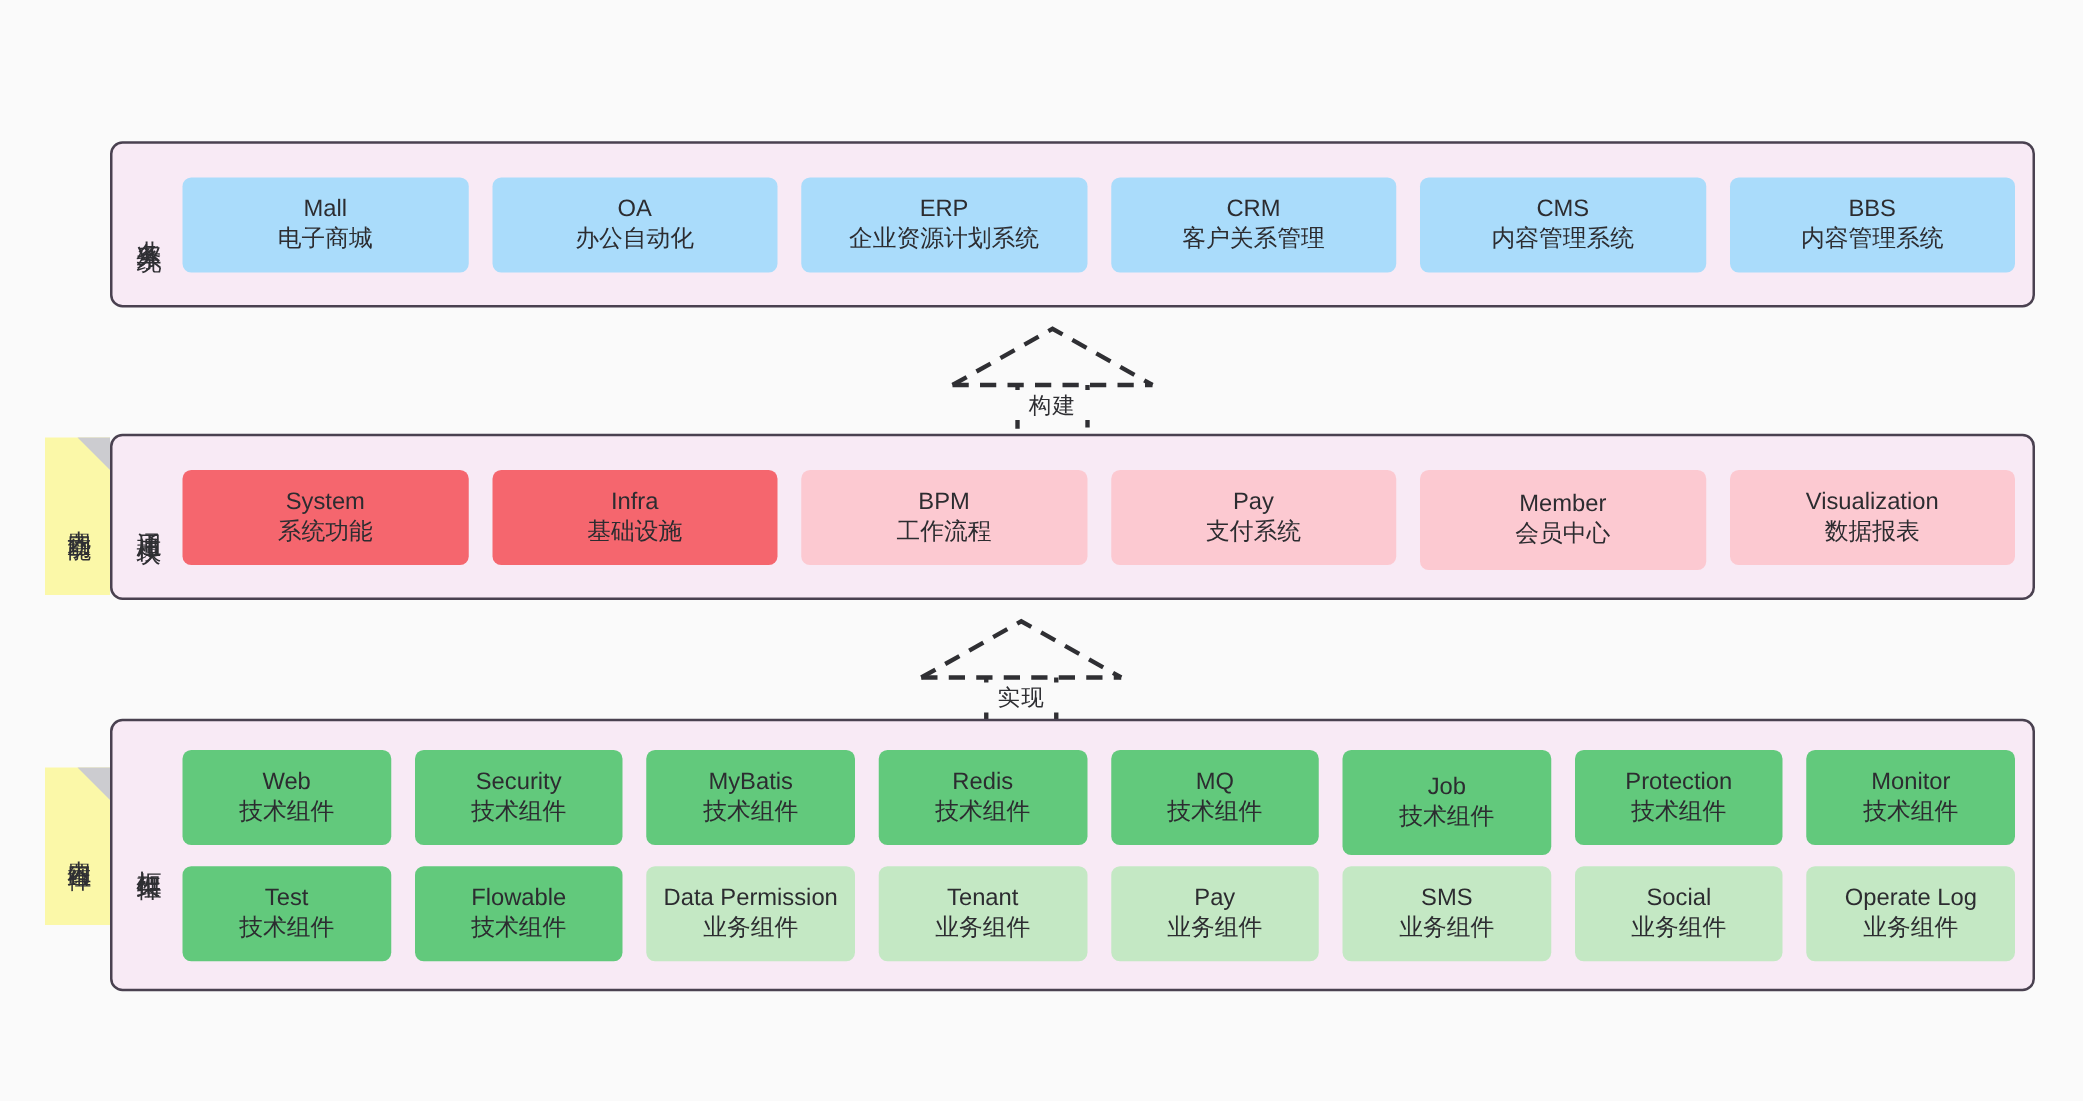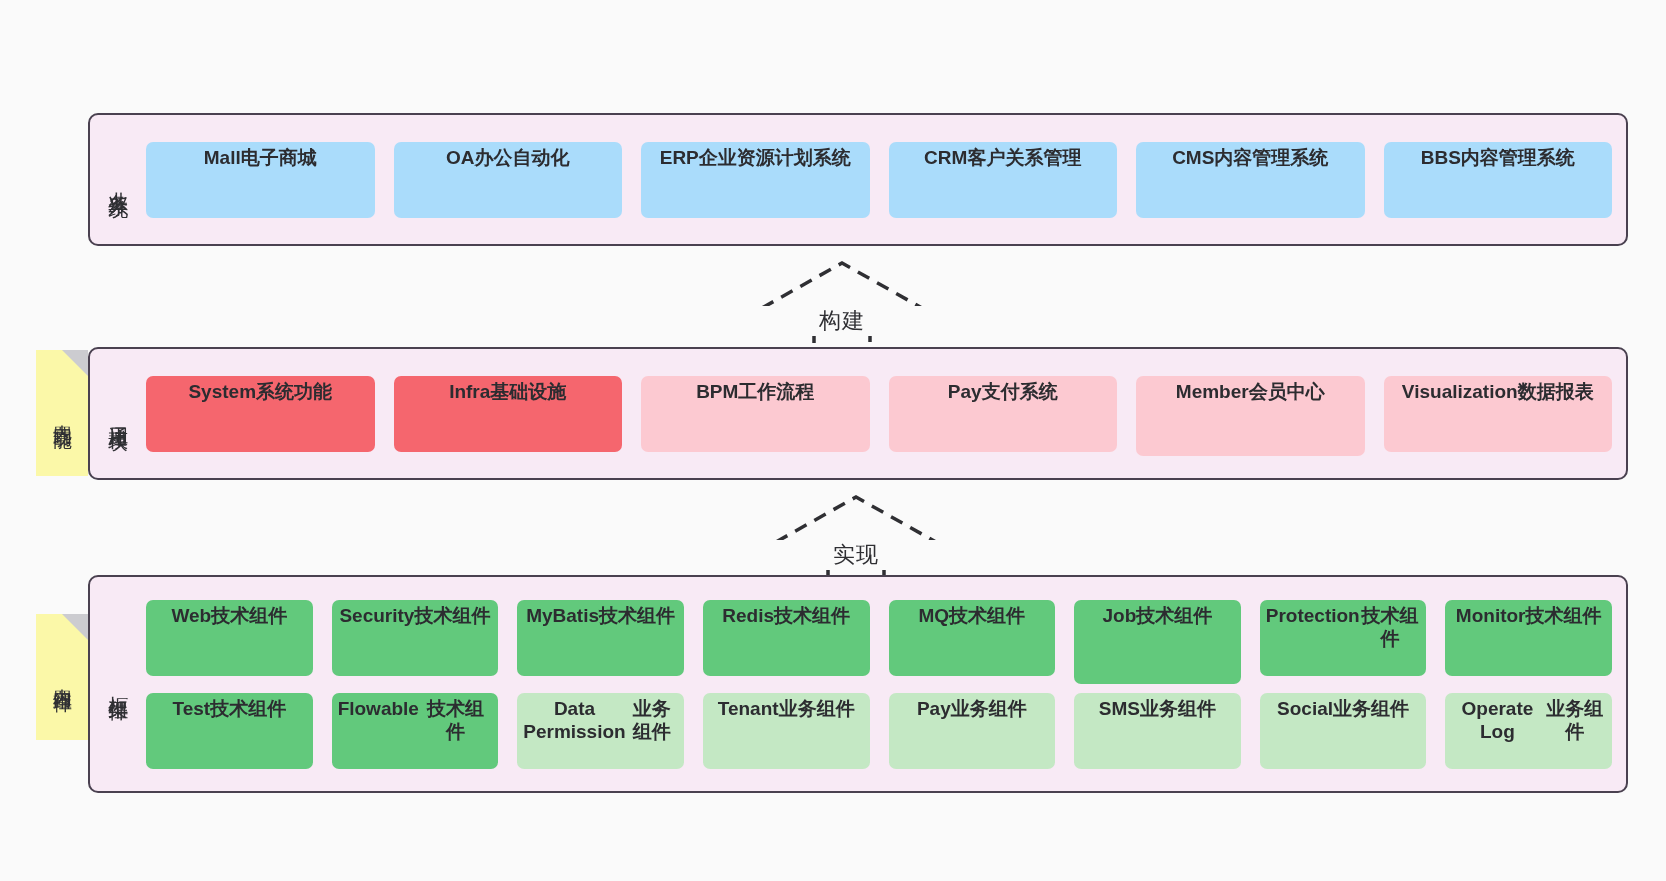--- a/index.html
+++ b/index.html
@@ -59,28 +59,27 @@
     display: flex;
     gap: 19px;
     justify-content: space-between;
   }
   .node-row + .node-row { margin-top: 17px; }
 
   .node {
     flex: 1 1 0;
     border-radius: 7px;
     display: flex;
-    flex-direction: row;
-    align-items: flex-start;
+    flex-direction: column;
+    align-items: center;
     justify-content: center;
     text-align: center;
     box-sizing: border-box;
     padding: 4px 6px;
     line-height: 1.26;
-    font-weight: bold;
   }
   .node .title { font-size: 19px; color: #2c2c30; }
   .node .sub   { font-size: 19px; color: #2c2c30; }
 
   
   .n-blue       { background: #aadcfb; }
   .n-red        { background: #f5666e; }
   .n-pink       { background: #fcc9d1; }
   .n-green      { background: #62c97c; }
   .n-greenlight { background: #c4e8c4; }
@@ -115,21 +114,21 @@
     position: absolute;
     width: 170px;
     height: 96px;
   }
   .connector svg { display: block; overflow: visible; }
   .connector .conn-label {
     position: absolute;
     left: 0; right: 0;
     bottom: 18px;
     text-align: center;
-    font-size: 22px;
+    font-size: 18px;
     color: #2f2f33;
     background: #fafafa;
     padding: 0 2px;
     letter-spacing: 1px;
   }
 </style>
 </head>
 <body>
 
 <div class="canvas">
@@ -221,21 +220,21 @@
 
         <div class="node n-pink" style="height:76px;">
           <div class="title">Visualization</div>
           <div class="sub">数据报表</div>
         </div>
 
       </div>
     </div>
   </div>
 
-  <div class="connector" style="left:771px; top:492px;">
+  <div class="connector" style="left:732px; top:492px;">
     <svg width="170" height="96" viewBox="0 0 170 96" aria-hidden="true">
       <path d="M 5 50 L 85 5 L 165 50" fill="none" stroke="#2f2f33" stroke-width="3.5" stroke-dasharray="13 9" stroke-linecap="butt"></path>
       <path d="M 5 50 L 165 50" fill="none" stroke="#2f2f33" stroke-width="3.5" stroke-dasharray="13 9" stroke-linecap="butt"></path>
       <path d="M 57 50 L 57 94 L 113 94 L 113 50" fill="none" stroke="#2f2f33" stroke-width="3.5" stroke-dasharray="13 9" stroke-linecap="butt"></path>
     </svg>
     <div class="conn-label">实现</div>
   </div>
 
   <div class="note" style="left:36px; top:614px; width:52px; height:126px;">
     <span class="fold"></span>

